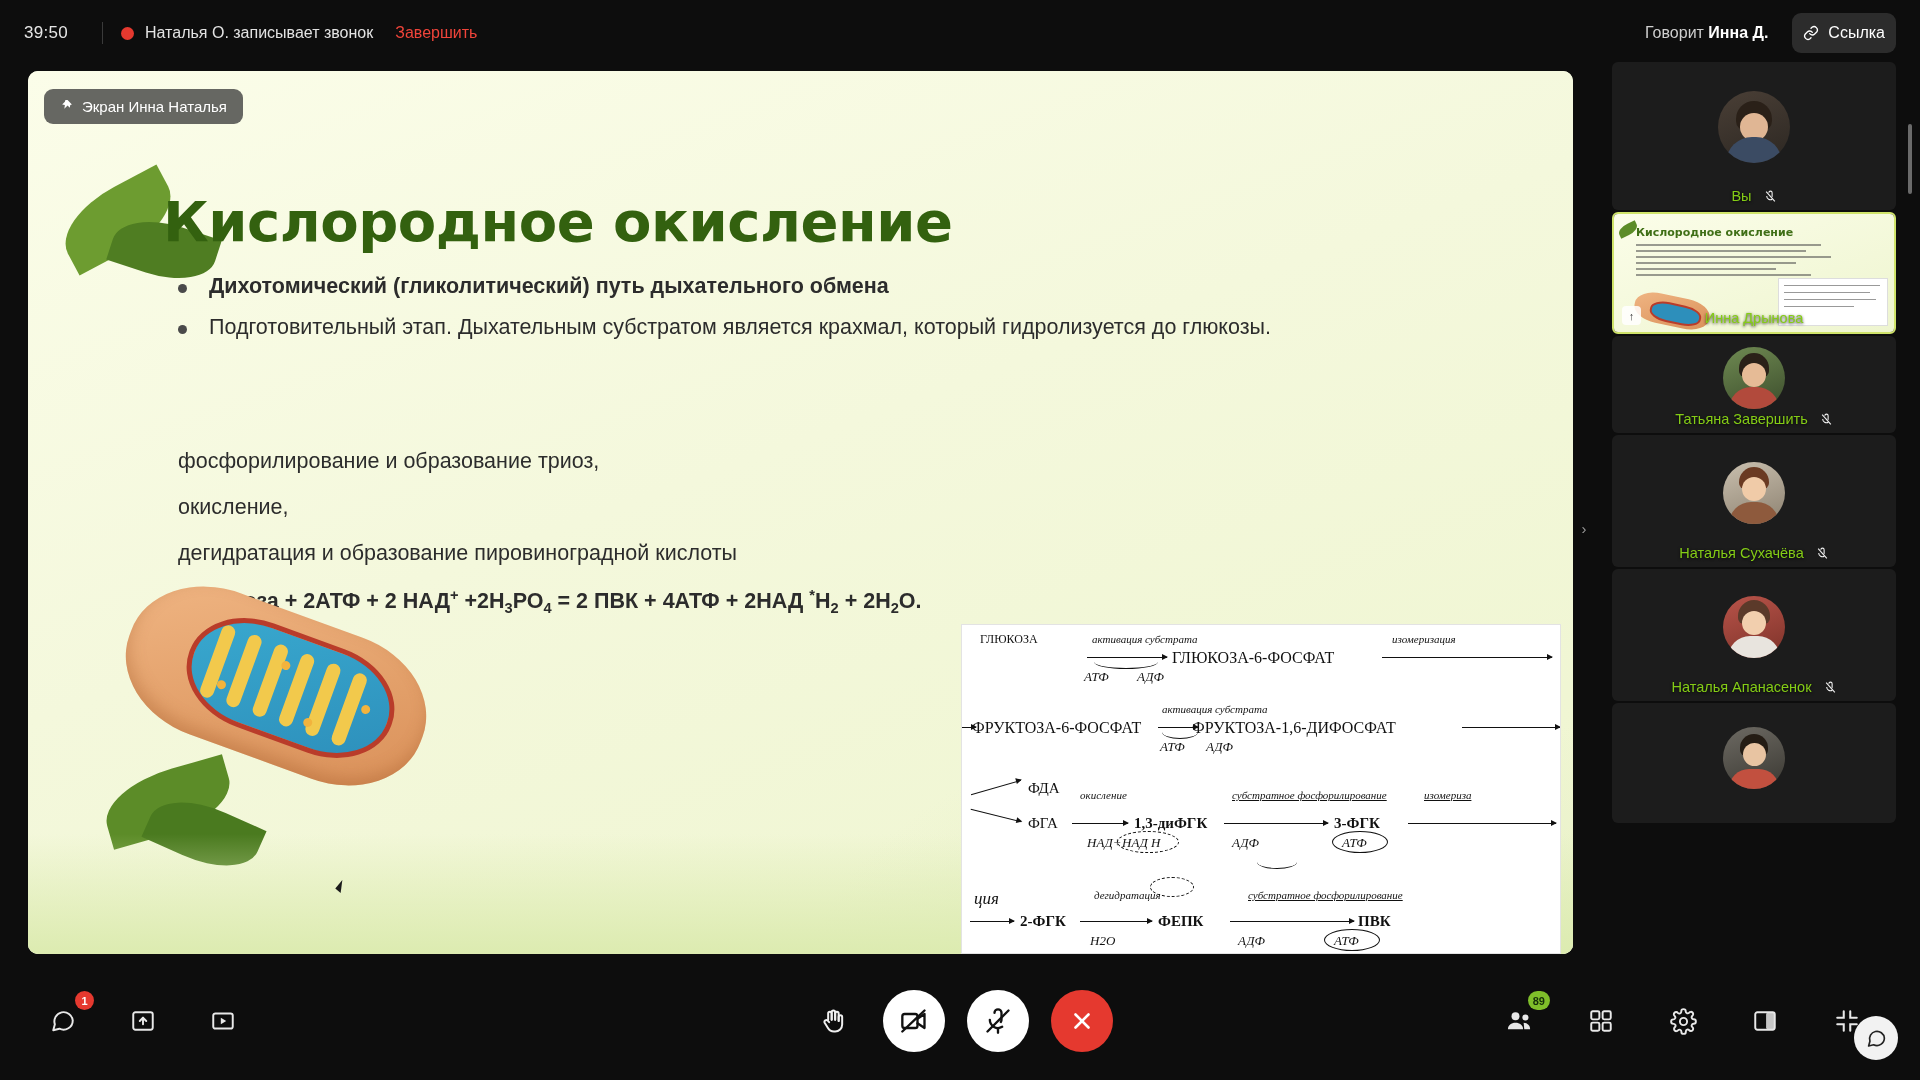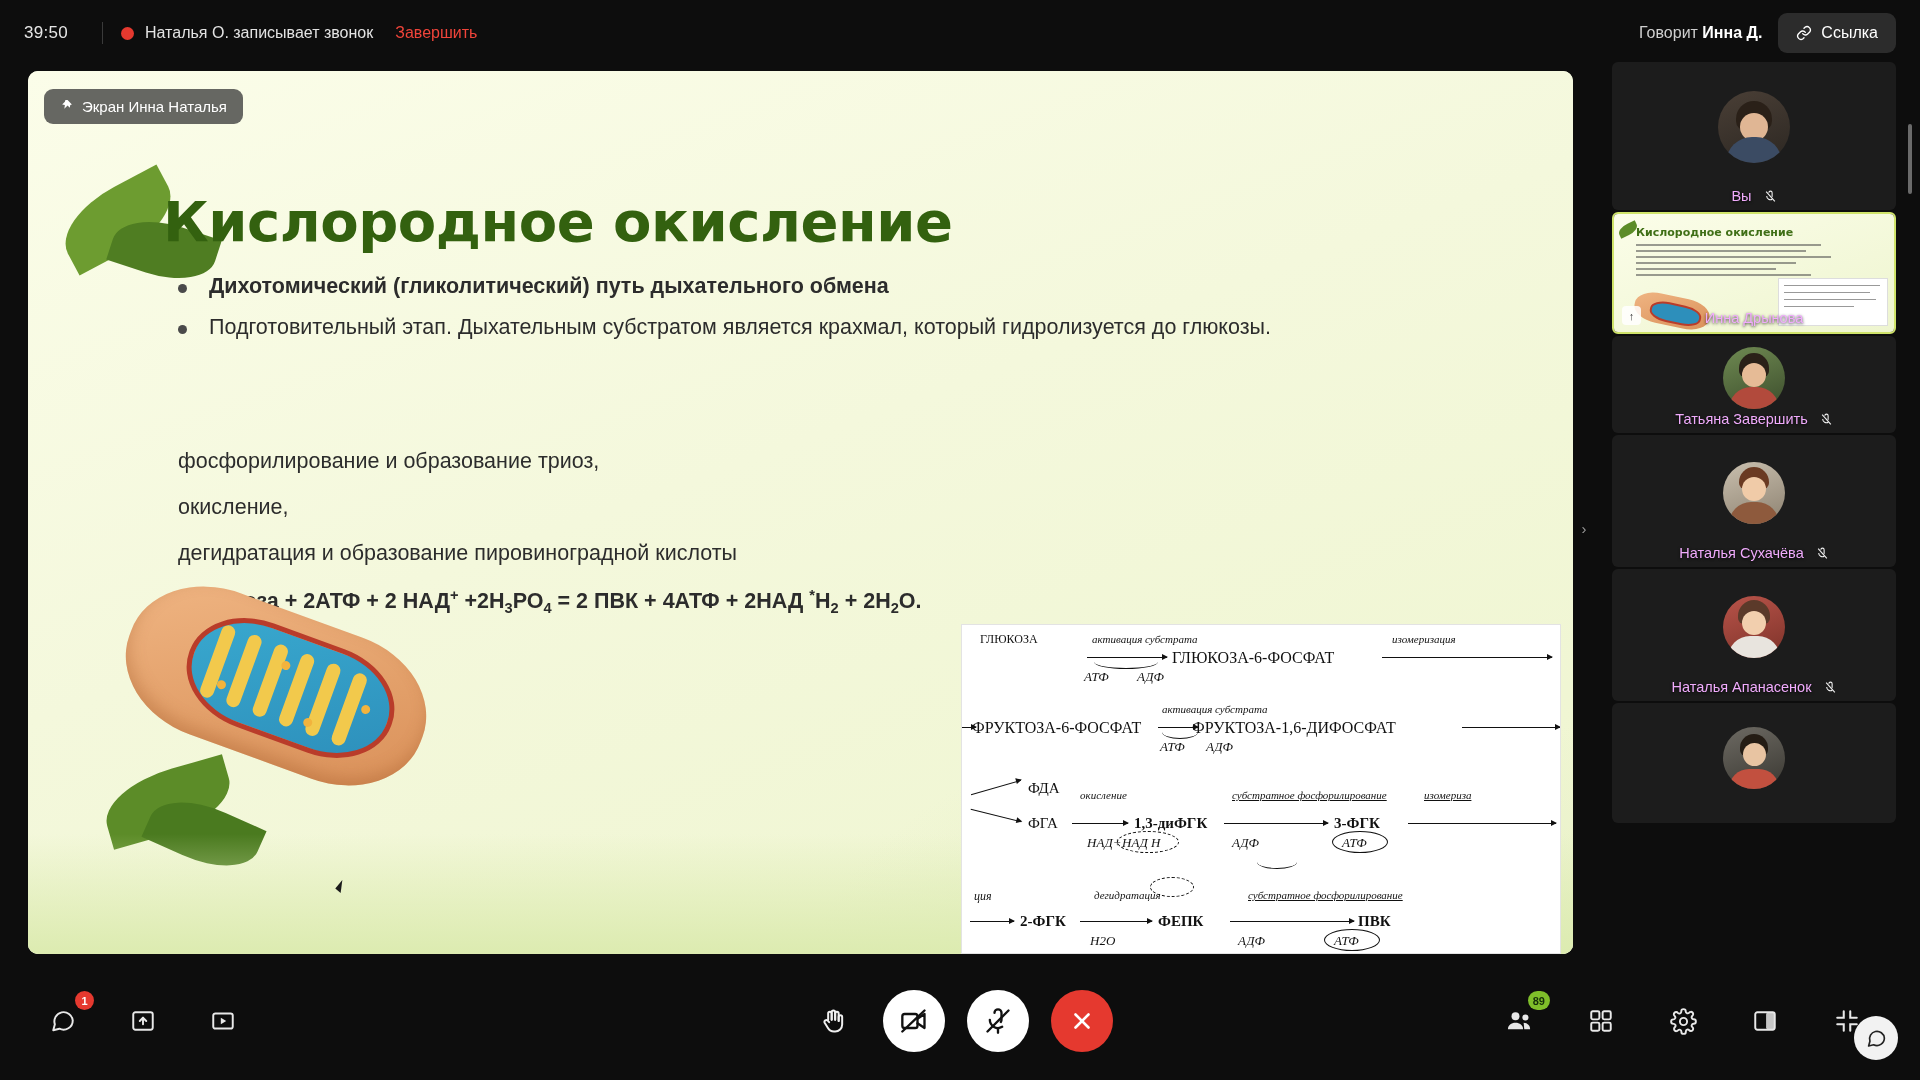--- a/index.html
+++ b/index.html
@@ -34,28 +34,28 @@
   }
   .rec-dot {
     width: 13px; height: 13px; border-radius: 50%;
     background: #e5392f; margin-right: 11px; flex: none;
   }
   .rec-text { font-size: 16px; color: #e3e3e3; }
   .end-link {
     color: #f0443a; font-size: 16px; margin-left: 22px; cursor: pointer;
   }
   .topbar-right {
-    margin-left: auto; display: flex; align-items: center; gap: 16px;
+    margin-left: auto; display: flex; align-items: center; gap: 24px;
   }
   .speaking { font-size: 16px; color: #cfcfcf; }
   .speaking b { color: #fff; font-weight: 700; }
   .link-btn {
     display: flex; align-items: center; gap: 9px;
     background: #2c2c2c; color: #fff;
-    border-radius: 9px; padding: 11px 18px;
+    border-radius: 9px; padding: 11px 11px;
     font-size: 16px; cursor: pointer;
   }
   .link-btn svg { display: block; }
 
   
   .stage {
     position: absolute;
     top: 66px; left: 28px;
     width: 1545px; height: 891px;
     background: #0d0d0d;
@@ -207,21 +207,21 @@
     background: #151515;
   }
   .avatar {
     width: 62px; height: 62px; border-radius: 50%;
     overflow: hidden; position: relative;
     background: #6b6257;
   }
   .tile-name {
     position: absolute; bottom: 6px; left: 0; right: 0;
     text-align: center;
-    color: #f0abfc; font-size: 14.5px;
+    color: #84cc16; font-size: 14.5px;
     display: flex; align-items: center; justify-content: center; gap: 12px;
     text-shadow: 0 1px 3px rgba(0,0,0,.8);
   }
   .mic-off { display: inline-block; width: 13px; height: 13px; opacity: .95; }
 
   .thumb-slide {
     position: absolute; inset: 0;
     background: linear-gradient(160deg, #fbfde9 0%, #eef5cf 100%);
   }
   .thumb-title {
@@ -414,21 +414,21 @@
           <div class="sc-arrow" style="left:262px; top:198px; width:104px;"></div>
           <div class="sc-arrow" style="left:446px; top:198px; width:148px;"></div>
           <span class="sc-t sc-i" style="left:108px; top:210px; font-size:13px;margin-left:17px;">НАД+</span>
           <span class="sc-t sc-i" style="left:160px; top:210px; font-size:13px;">НАД Н</span>
           <div class="sc-ell dash" style="left:155px; top:206px; width:62px; height:22px;"></div>
           <span class="sc-t sc-i" style="left:270px; top:210px; font-size:13px;">АДФ</span>
           <span class="sc-t sc-i" style="left:380px; top:210px; font-size:13px;">АТФ</span>
           <div class="sc-ell" style="left:370px; top:206px; width:56px; height:22px;"></div>
           <div class="sc-curve" style="left:295px; top:230px; width:40px;"></div>
 
-          <span class="sc-t sc-i" style="left:12px; top:264px; font-size:12px;">ция</span>
+          <span class="sc-t sc-i" style="left:12px; top:264px; font-size:17px;">ция</span>
           <span class="sc-t sc-i" style="left:132px; top:264px; font-size:11px;">дегидратация</span>
           <span class="sc-t sc-i sc-u" style="left:286px; top:264px; font-size:11px;">субстратное фосфорилирование</span>
           <span class="sc-t" style="left:58px; top:288px; font-size:15px; font-weight:700;">2-ФГК</span>
           <span class="sc-t" style="left:196px; top:288px; font-size:15px; font-weight:700;">ФЕПК</span>
           <span class="sc-t" style="left:396px; top:288px; font-size:15px; font-weight:700;">ПВК</span>
           <div class="sc-arrow" style="left:8px; top:296px; width:44px;"></div>
           <div class="sc-arrow" style="left:118px; top:296px; width:72px;"></div>
           <div class="sc-arrow" style="left:268px; top:296px; width:124px;"></div>
           <span class="sc-t sc-i" style="left:128px; top:308px; font-size:13px;">Н2О</span>
           <span class="sc-t sc-i" style="left:276px; top:308px; font-size:13px;">АДФ</span>

